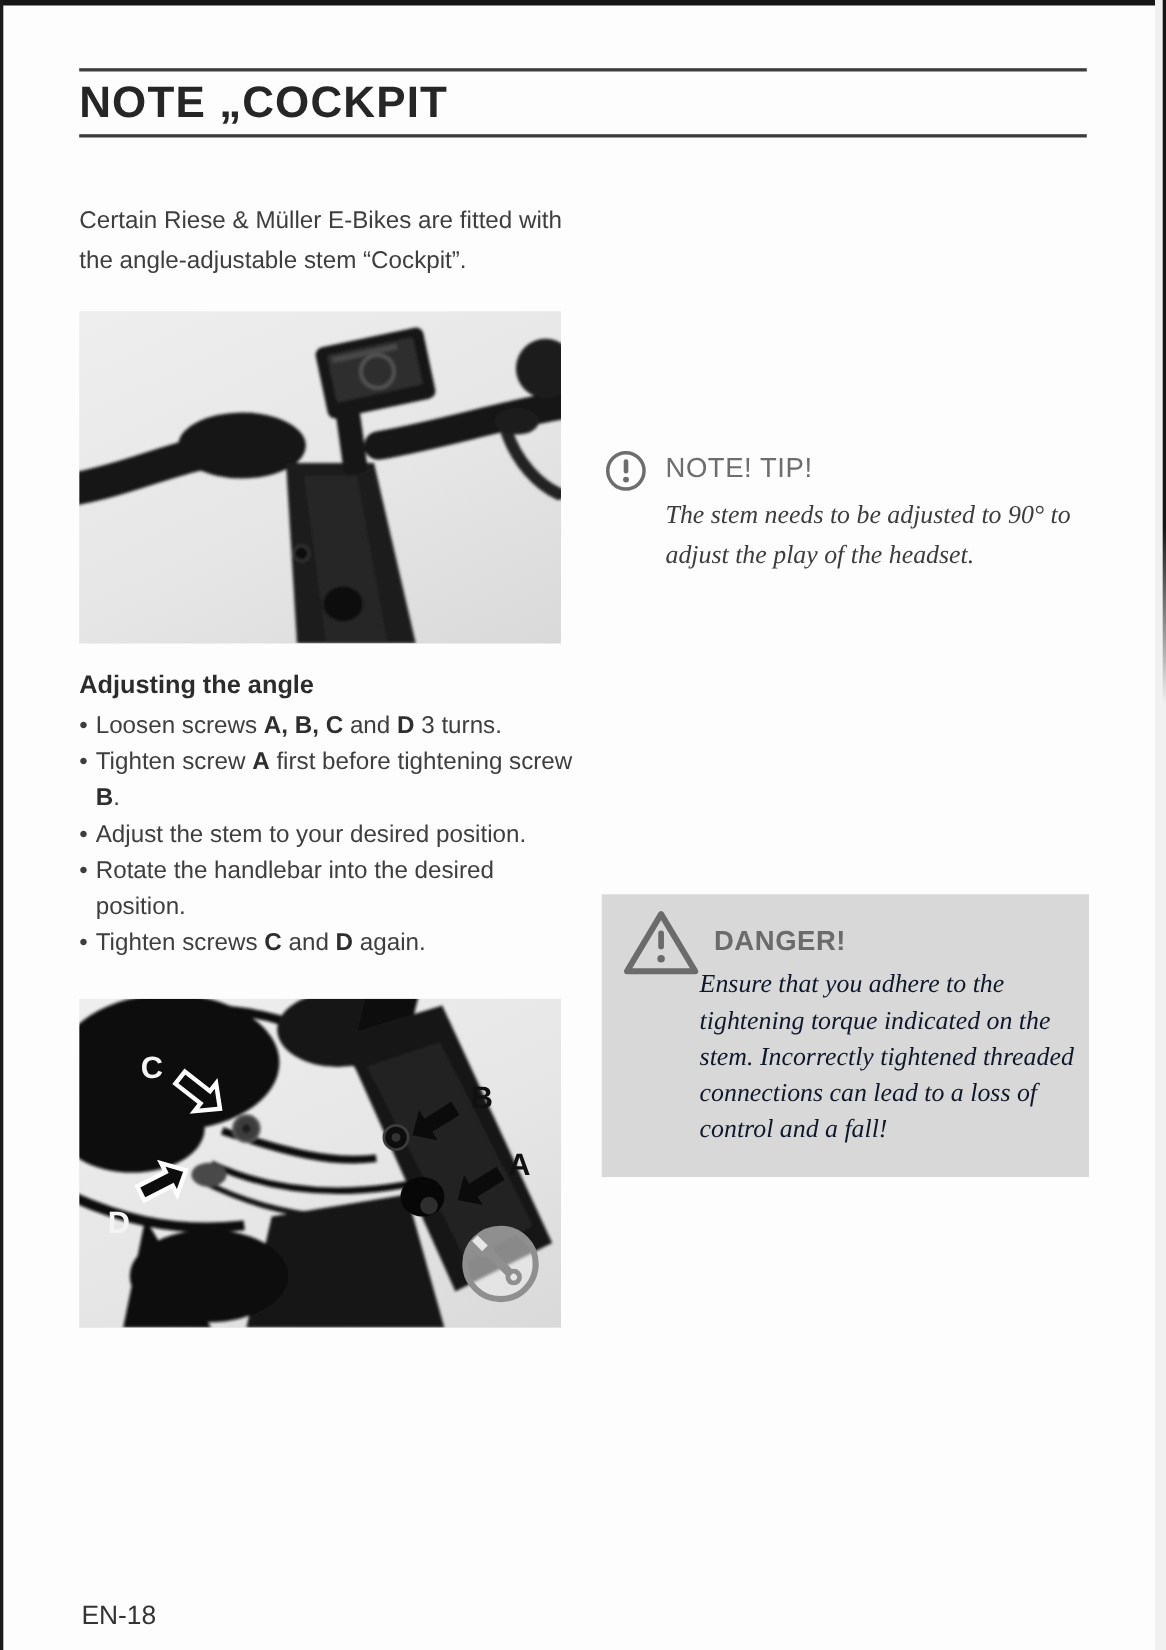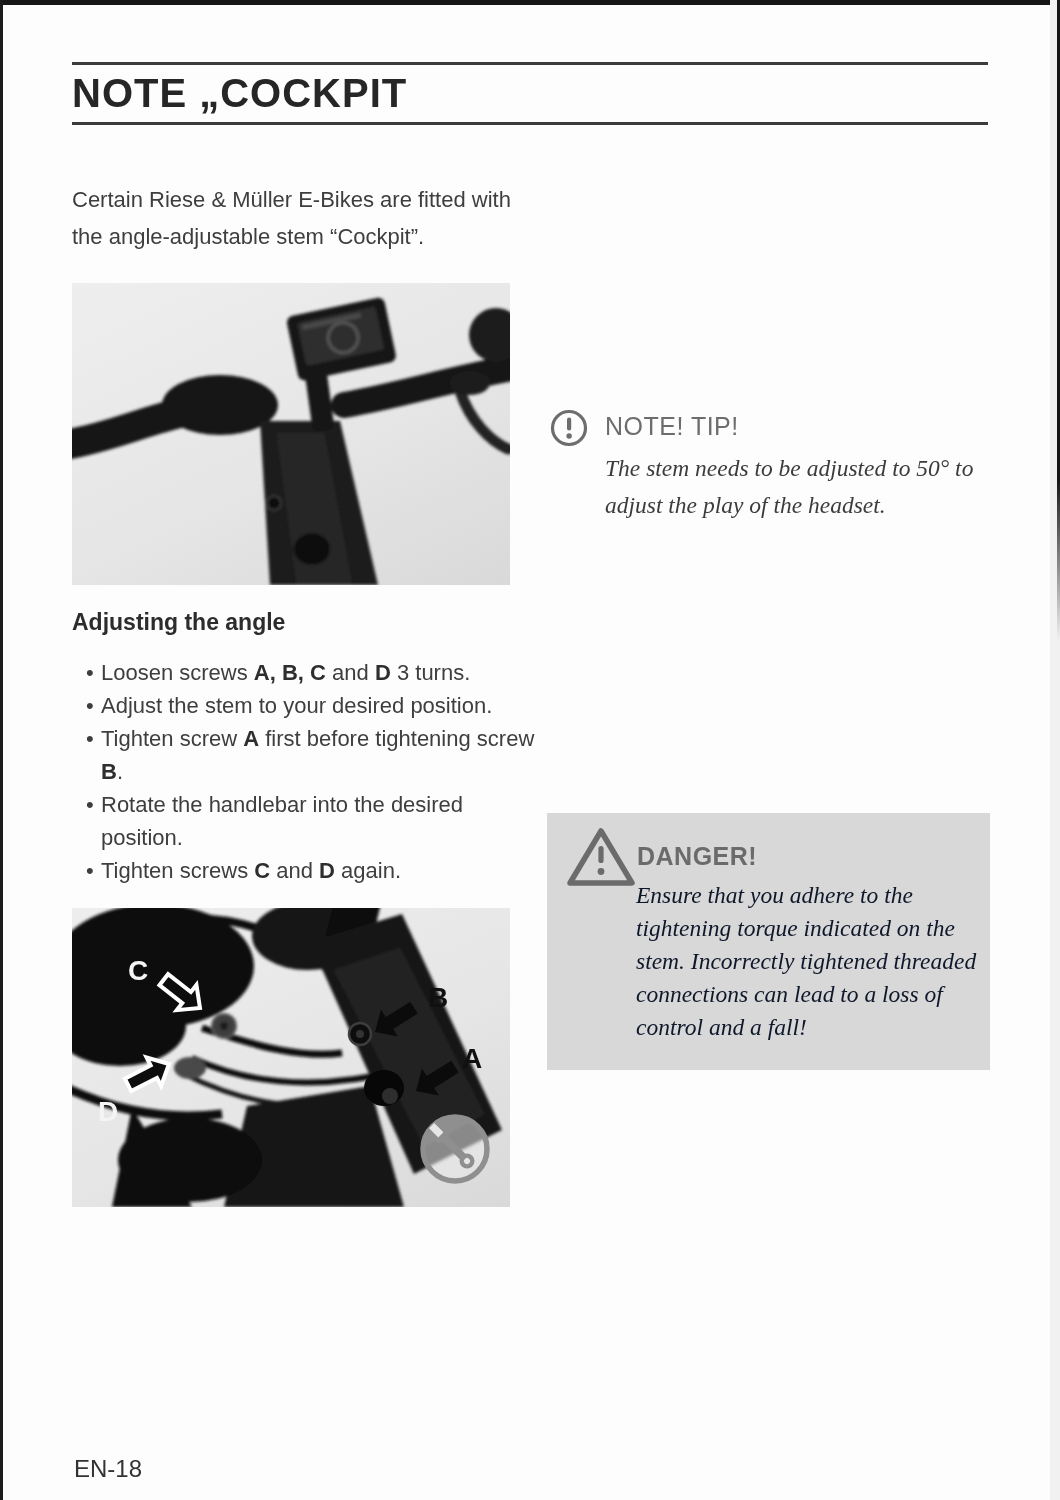--- a/index.html
+++ b/index.html
@@ -31,29 +31,29 @@
   .note{position:absolute;left:547px;top:405px;width:443px;height:150px;}
   .note-icon{position:absolute;left:2px;top:3px;}
   .note-title{position:absolute;left:58px;top:7px;font-size:25px;font-weight:normal;
     letter-spacing:0.5px;color:#6d6d6d;white-space:nowrap;}
   .note-body{position:absolute;left:58px;top:45px;width:390px;
     font-family:"Liberation Serif",serif;font-style:italic;
     font-size:23.5px;line-height:37px;color:#3c3c3c;}
 
   .section-heading{position:absolute;left:72px;top:609px;margin:0;
     font-size:23px;font-weight:bold;color:#2c2c2c;text-align:right;}
-  .steps{position:absolute;left:72px;top:642px;width:450px;margin:14px;padding:0;
+  .steps{position:absolute;left:72px;top:642px;width:450px;margin:0;padding:0;
     list-style:none;font-size:22px;line-height:33px;color:#3e3e3e;}
   .steps li{position:relative;padding-left:15px;}
   .steps li::before{content:"\2022";position:absolute;left:0;top:0;}
   .steps b{font-weight:bold;color:#2e2e2e;}
 
   .danger{position:absolute;left:547px;top:813px;width:443px;height:257px;background:#d8d8d8;}
   .danger-icon{position:absolute;left:16px;top:11px;}
-  .danger-title{position:absolute;left:90px;top:29px;font-size:25px;font-weight:bold;
+  .danger-title{position:absolute;left:102px;top:29px;font-size:25px;font-weight:bold;
     letter-spacing:0.5px;color:#6b6b6b;white-space:nowrap;}
   .danger-body{position:absolute;left:89px;top:66px;width:345px;
     font-family:"Liberation Serif",serif;font-style:italic;
     font-size:23.5px;line-height:33px;color:#0f172a;}
 
   .footer{position:absolute;left:74px;top:1455px;font-size:24px;color:#333333;}
 </style>
 </head>
 <body>
 
@@ -108,28 +108,28 @@
     </svg>
   </figure>
 
   <div class="note">
     <svg class="note-icon" width="40" height="40" viewBox="0 0 40 40">
       <circle cx="20" cy="20" r="16.5" fill="none" stroke="#6d6d6d" stroke-width="3.2"></circle>
       <rect x="18" y="9.5" width="4.2" height="13" rx="2.1" fill="#6d6d6d"></rect>
       <circle cx="20.1" cy="28" r="2.7" fill="#6d6d6d"></circle>
     </svg>
     <div class="note-title">NOTE! TIP!</div>
-    <div class="note-body">The stem needs to be adjusted to 50° to adjust the play of the headset.</div>
+    <div class="note-body">The stem needs to be adjusted to 90° to adjust the play of the headset.</div>
   </div>
 
   <h2 class="section-heading">Adjusting the angle</h2>
   <ul class="steps">
     <li><span>Loosen screws </span><b>A, B, C</b><span> and </span><b>D</b><span> 3 turns.</span></li>
+    <li><span>Tighten screw </span><b>A</b><span> first before tightening screw </span><b>B</b><span>.</span></li>
     <li><span>Adjust the stem to your desired position.</span></li>
-    <li><span>Tighten screw </span><b>A</b><span> first before tightening screw </span><b>B</b><span>.</span></li>
     <li><span>Rotate the handlebar into the desired position.</span></li>
     <li><span>Tighten screws </span><b>C</b><span> and </span><b>D</b><span> again.</span></li>
   </ul>
 
   <div class="danger">
     <svg class="danger-icon" width="76" height="66" viewBox="0 0 76 66">
       <path d="M 38,7 L 69,59 L 7,59 Z" fill="none" stroke="#6b6b6b" stroke-width="5.5" stroke-linejoin="round"></path>
       <rect x="35.4" y="22" width="5.2" height="17" rx="2.6" fill="#6b6b6b"></rect>
       <circle cx="38" cy="47.5" r="3.4" fill="#6b6b6b"></circle>
     </svg>

